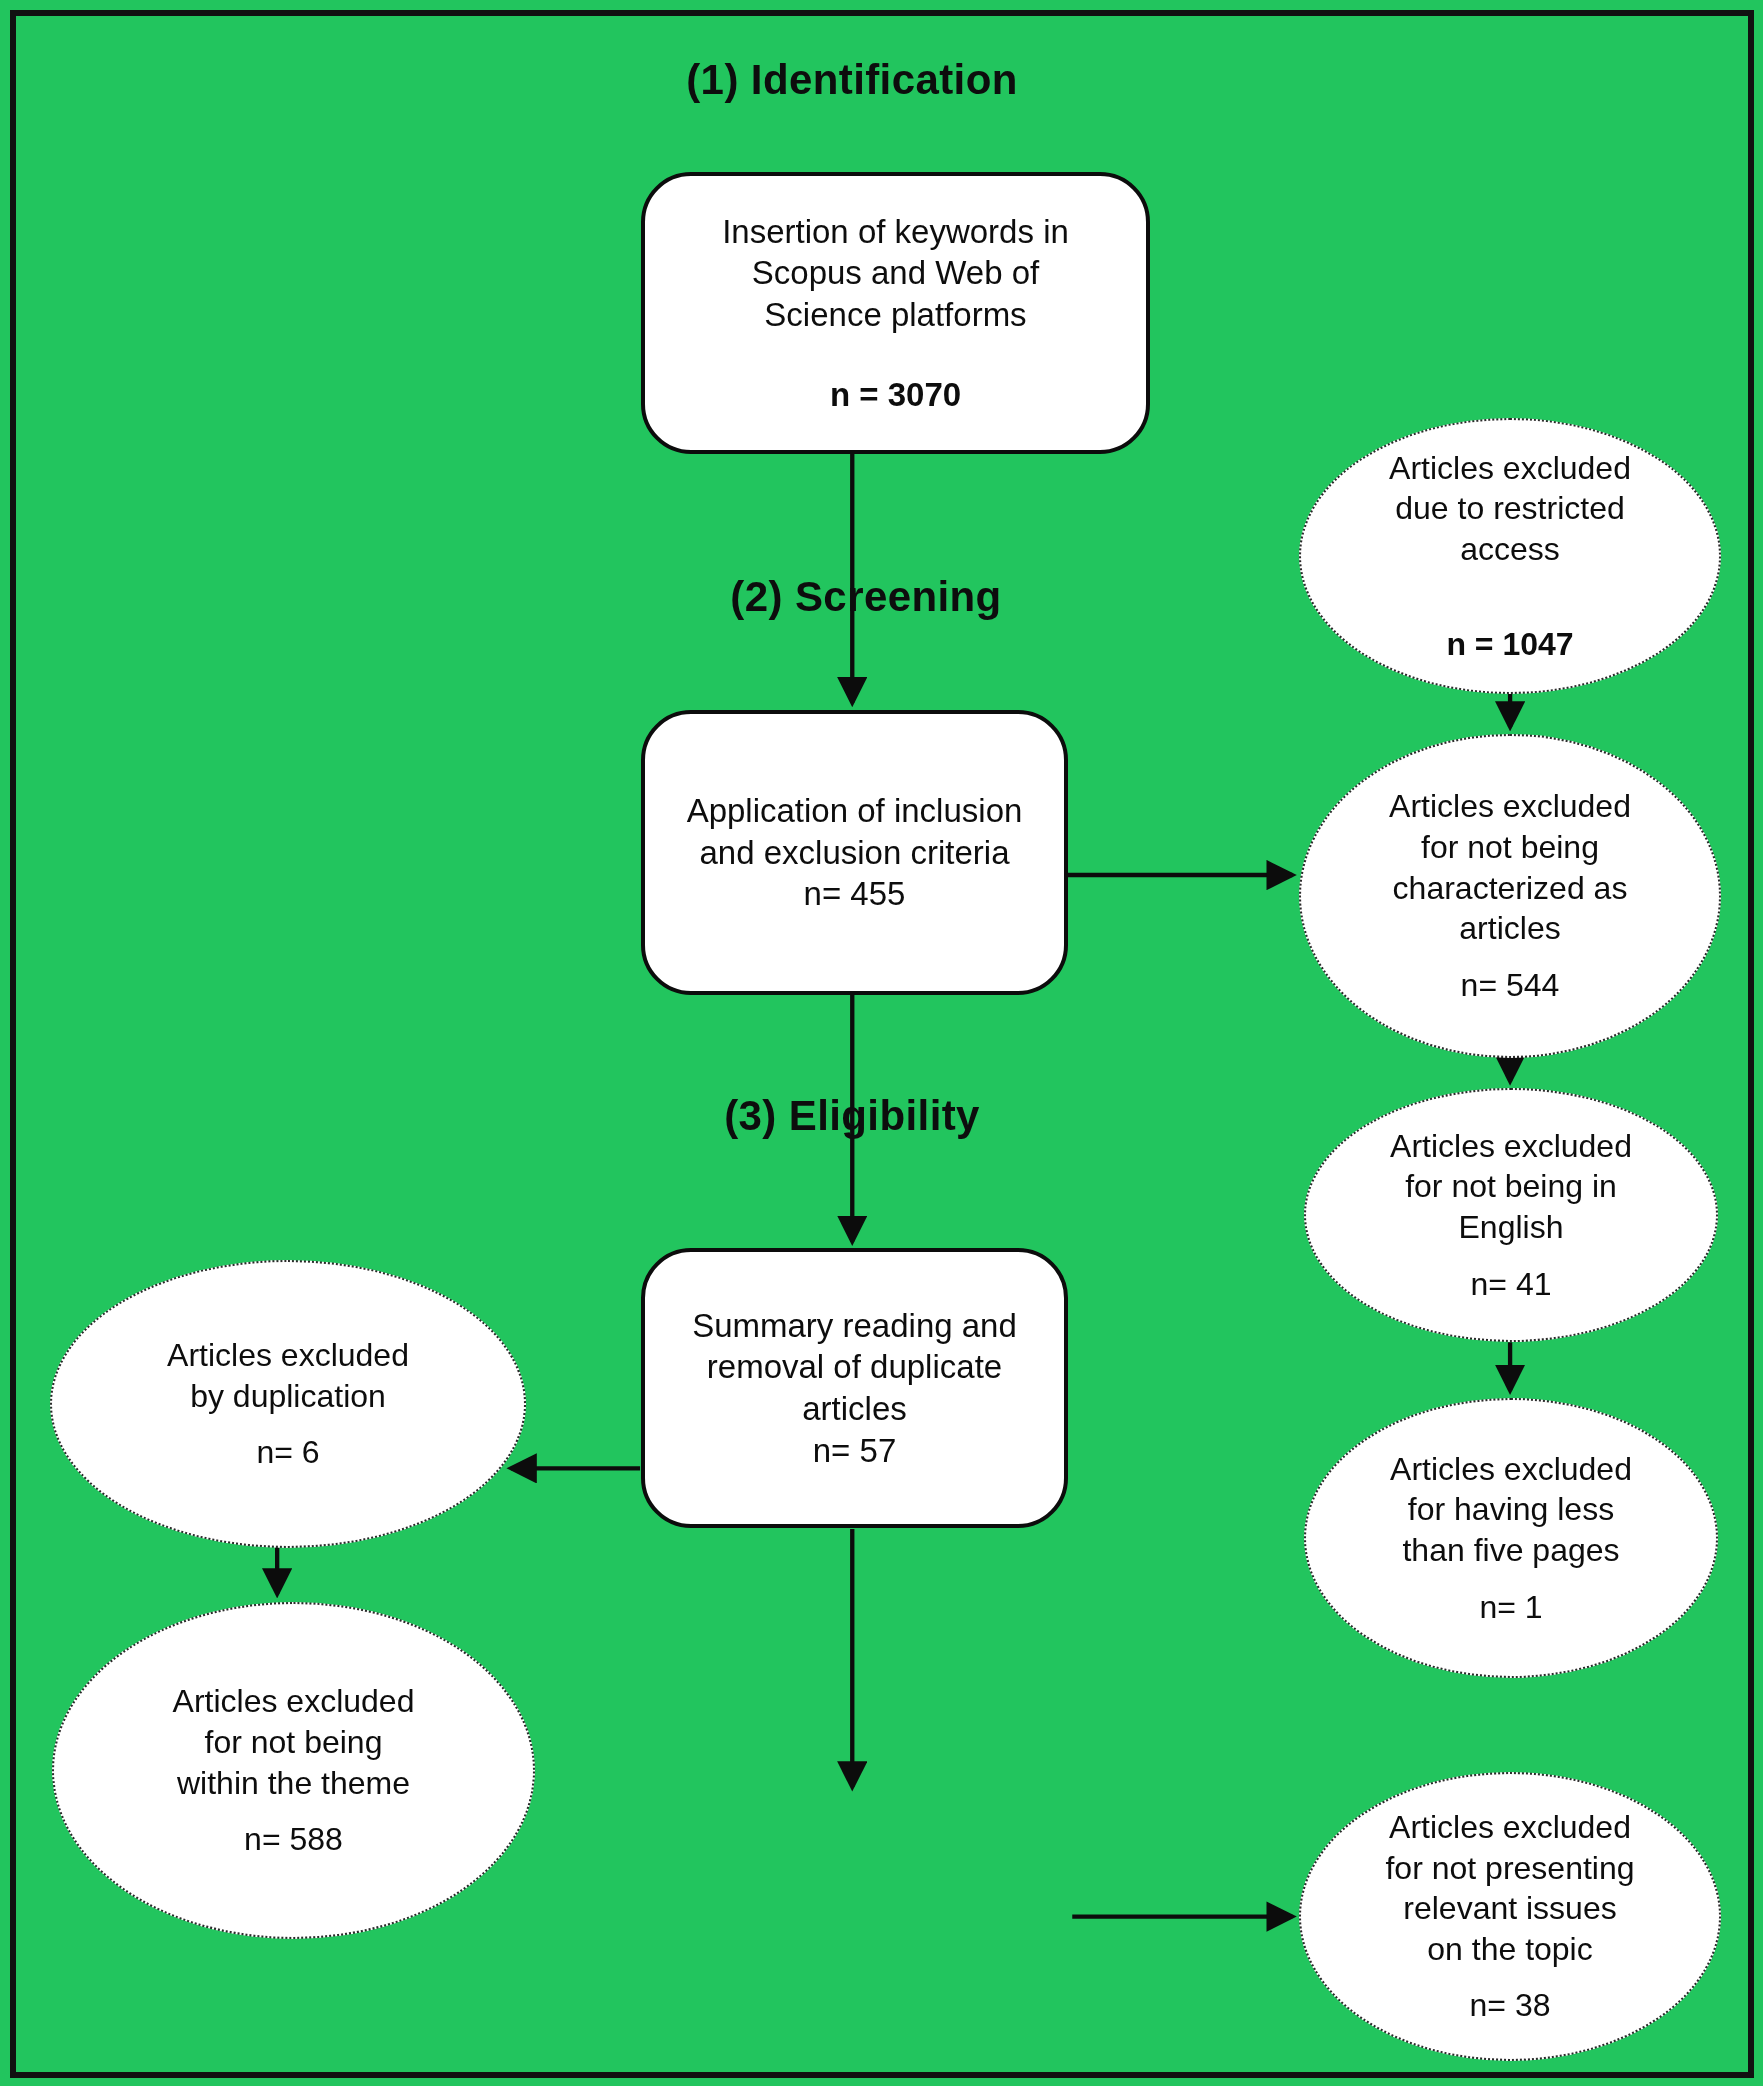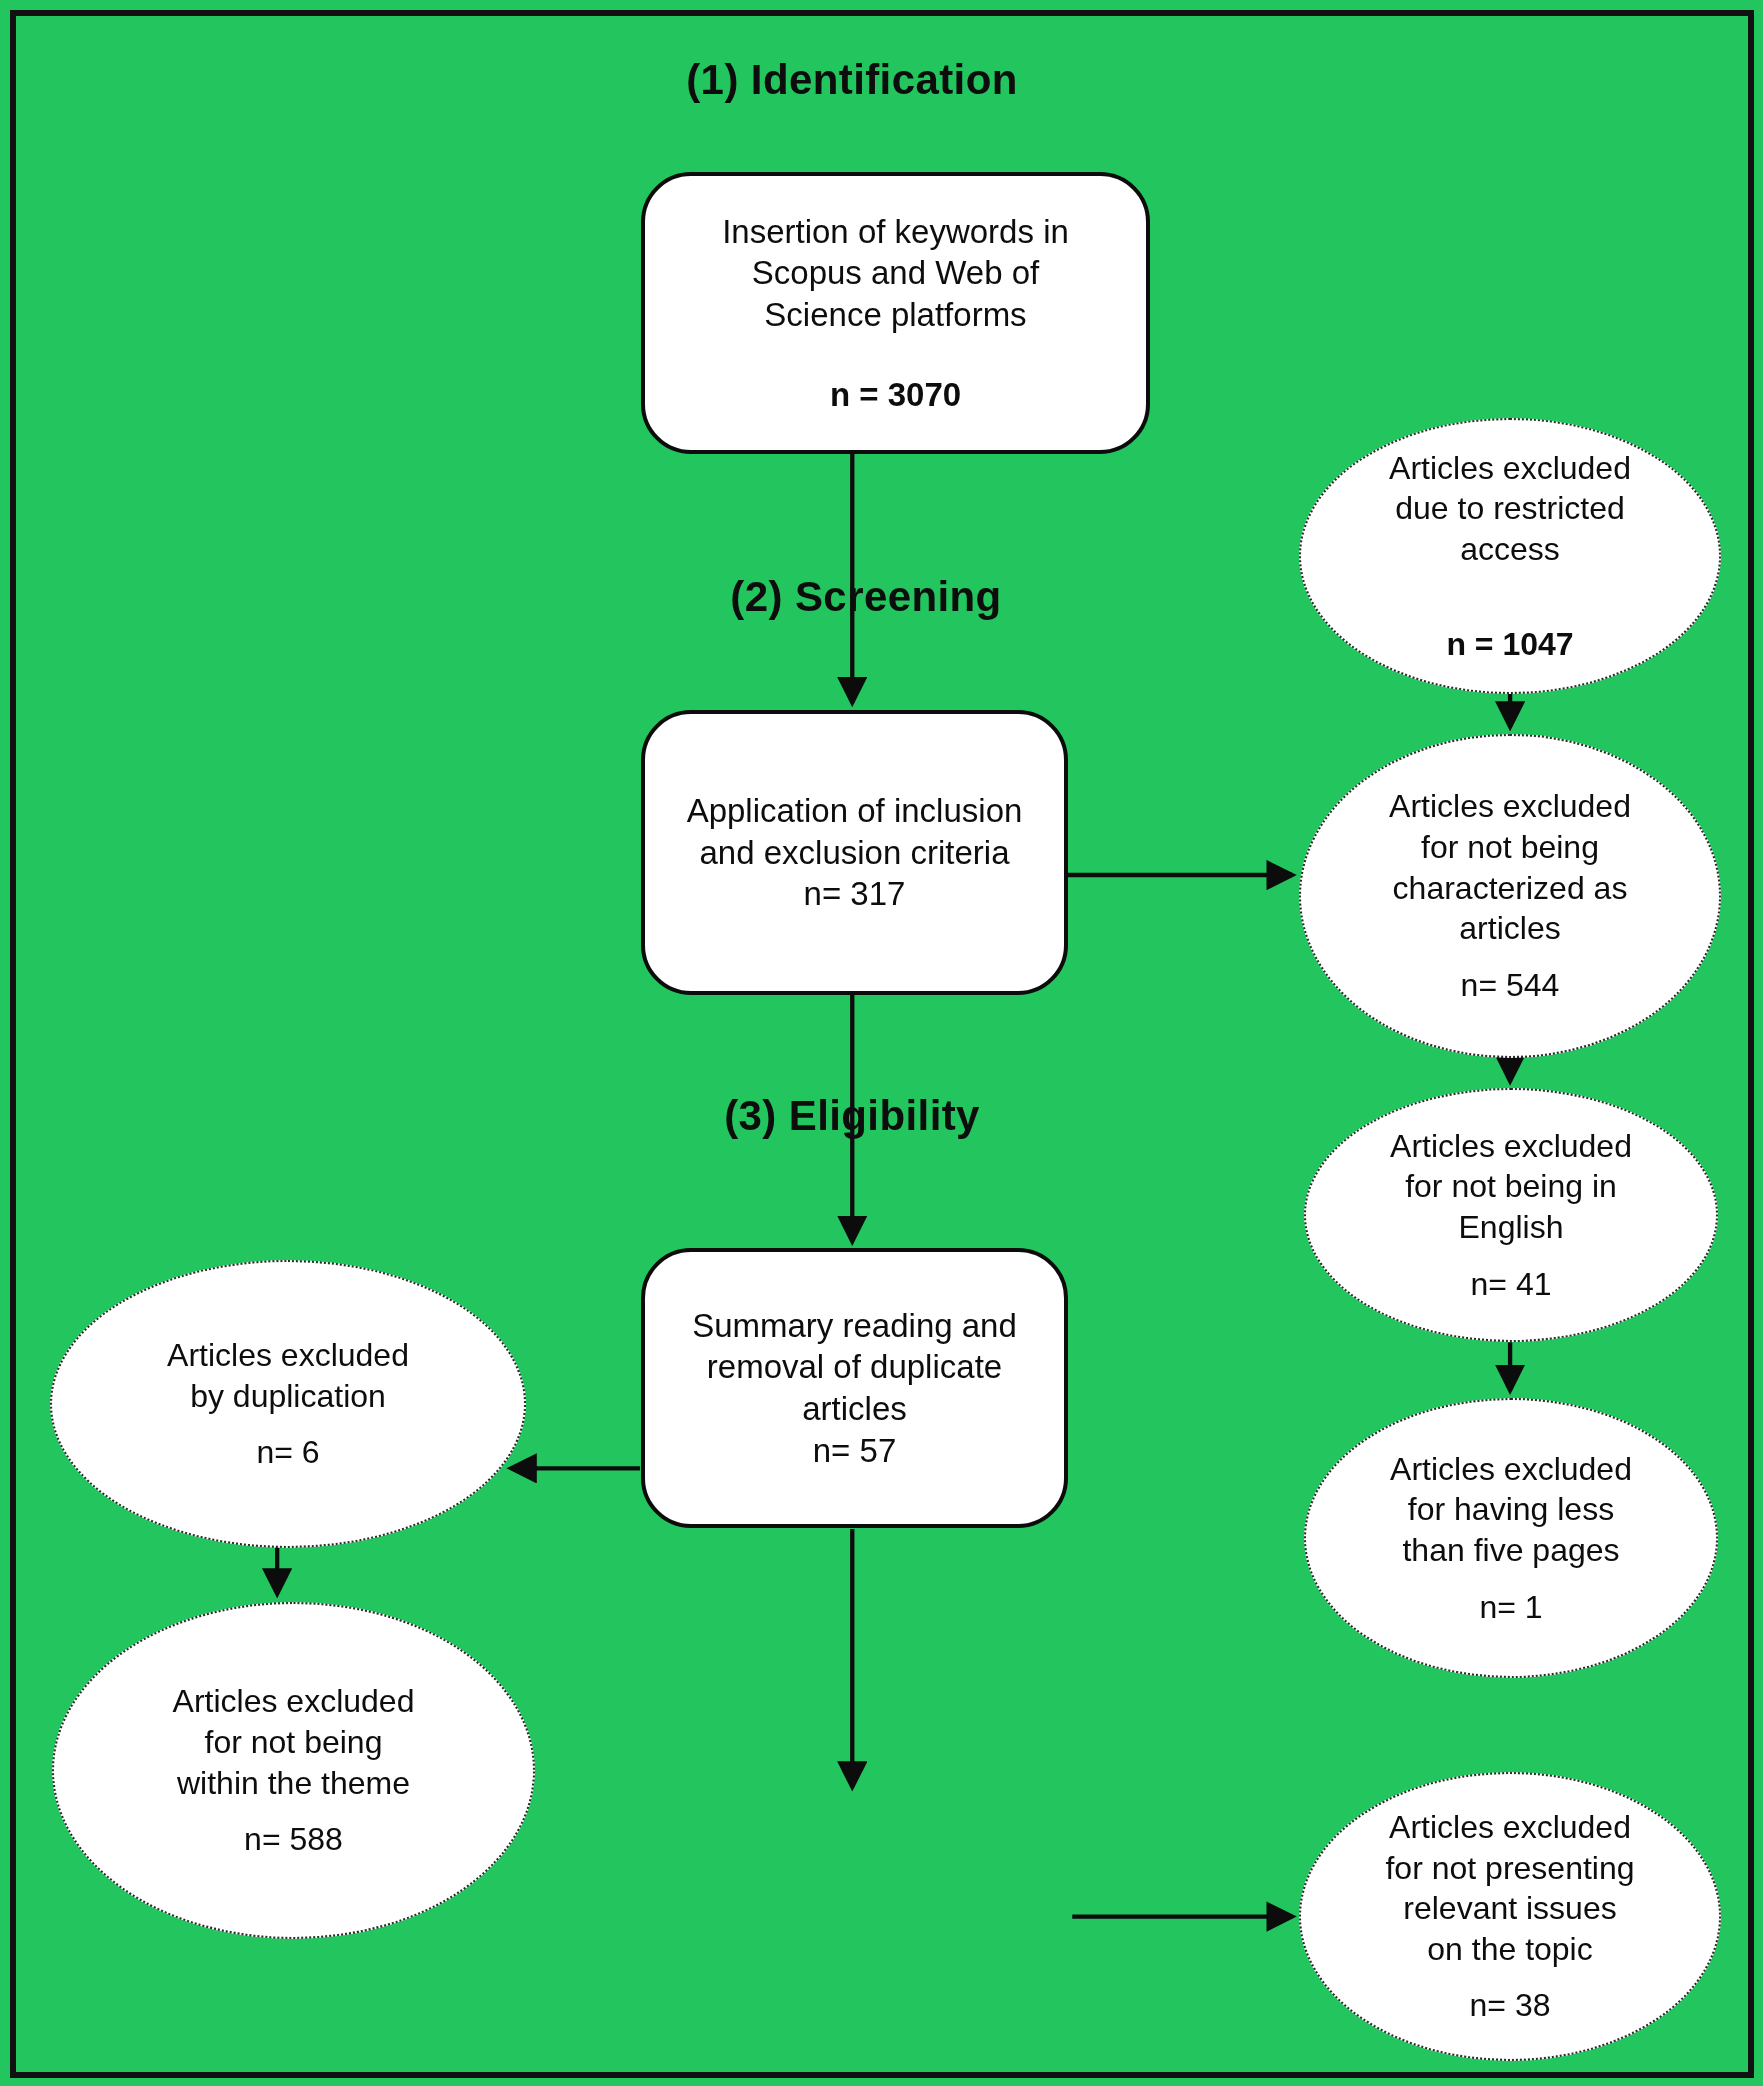--- a/index.html
+++ b/index.html
@@ -136,21 +136,21 @@
   <div class="box" id="box-keywords">
     <span class="node-text">Insertion of keywords in
 Scopus and Web of
 Science platforms</span>
     <span class="node-count gap">n = 3070</span>
   </div>
 
   <div class="box" id="box-criteria">
     <span class="node-text">Application of inclusion
 and exclusion criteria</span>
-    <span class="node-count">n= 317</span>
+    <span class="node-count">n= 455</span>
   </div>
 
   <div class="box" id="box-summary">
     <span class="node-text">Summary reading and
 removal of duplicate
 articles</span>
     <span class="node-count">n= 57</span>
   </div>
 
 

